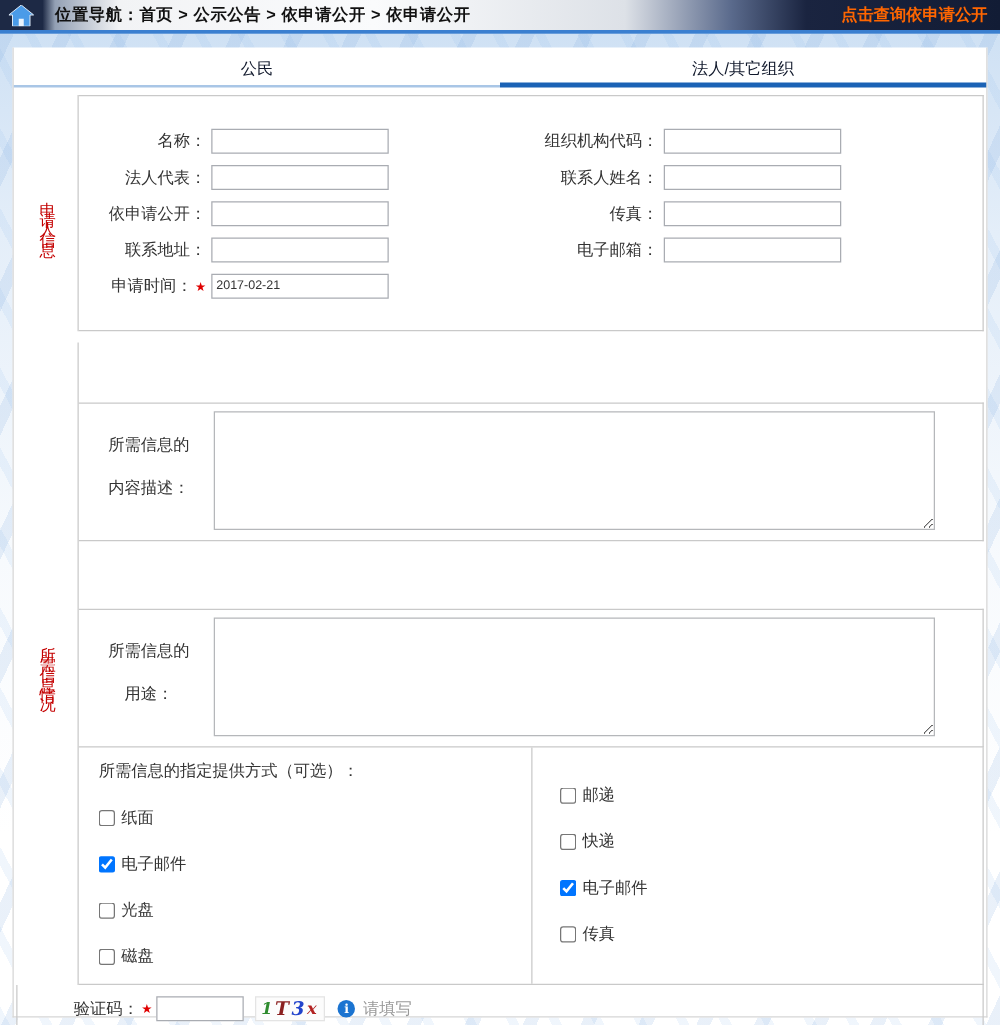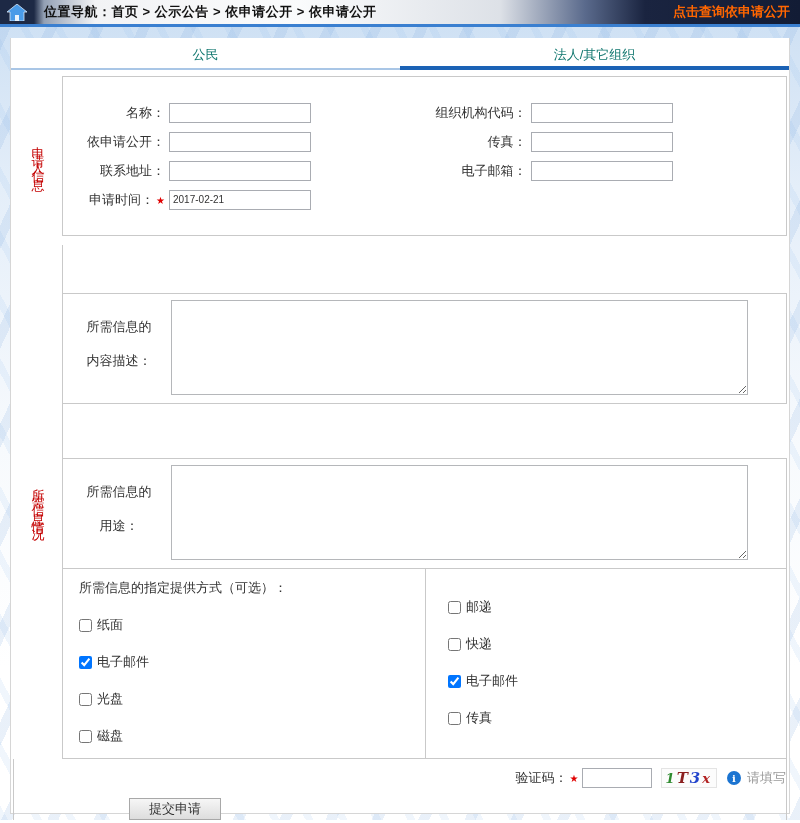--- a/index.html
+++ b/index.html
@@ -26,21 +26,21 @@
       repeating-linear-gradient(62deg, rgba(140,185,235,.13) 0 7px, rgba(255,255,255,0) 7px 30px),
       linear-gradient(180deg,#cfe1f4 0,#e4eef9 160px,#f7fafd 420px,#ffffff 640px);
   }
   
   .panel{
     margin:0 10px; background:#fff; height:776px;
     border:1px solid #d6d6d6; border-top:none; padding-top:3px;
   }
   
   .tabs{ display:flex; }
-  .tab{ flex:1; text-align:center; color:#0f766e; padding:5px 4px 4px; cursor:pointer; }
+  .tab{ flex:1; text-align:center; color:#0f172a; padding:5px 4px 4px; cursor:pointer; }
   .tab.inactive{ border-bottom:2px solid #a9c6e6; }
   .tab.active{ border-bottom:4px solid #1b62b5; padding-bottom:2px; }
   
   .form{ margin:6px 2px 0 2px; }
   .sect{ display:flex; }
   .vcell{
     width:50px; display:flex; align-items:center; justify-content:center;
     border-right:1px solid #c9c9c9;
   }
   .vcell span{
@@ -70,21 +70,21 @@
   
   .checks{ display:flex; min-height:190px; }
   .ccol{ padding:10px 0 12px 16px; }
   .ccol.left{ width:363px; border-right:1px solid #c9c9c9; }
   .ccol.right{ flex:1; padding-left:22px; }
   .ctitle{ margin-bottom:4px; }
   .opt{ display:flex; align-items:center; margin-top:19px; cursor:pointer; }
   .opt input{ margin-right:5px; width:13px; height:13px; }
   
   .capbox{ border:1px solid #c9c9c9; border-top:none; padding:9px 0 6px 45px; }
-  .caprow{ display:flex; align-items:center;justify-content:flex-end; }
+  .caprow{ display:flex; align-items:center; }
   .capinput{ width:70px; height:20px; border:1px solid #a9acb2; margin-left:3px; padding:0 3px; }
   .capimg{
     display:inline-flex; align-items:center; height:20px; margin-left:9px; padding:0 4px;
     background:#fcfcfc; border:1px solid #e4e4e4;
     font-family:"DejaVu Serif",serif; font-style:italic; font-weight:bold; font-size:15px;
     letter-spacing:2px;
   }
   .c0{ color:#2e8b2e; font-size:13px; } .c1{ color:#8b2020; }
   .c2{ color:#2244cc; } .c3{ color:#b22222; font-size:13px; }
   .infoicon{
@@ -128,20 +128,30 @@
           <span>申请人信息</span>
         </div>
         <div class="sbody rows">
           <div class="frow">
             <div class="fcell">
                 <span class="flabel">名称：</span>
                 <input class="txt" style="">
               </div>
             <div class="fcell">
                 <span class="flabel">组织机构代码：</span>
+                <input class="txt" style="">
+              </div>
+          </div>
+          <div class="frow">
+            <div class="fcell">
+                <span class="flabel">法人代表：</span>
+                <input class="txt" style="">
+              </div>
+            <div class="fcell">
+                <span class="flabel">联系人姓名：</span>
                 <input class="txt" style="">
               </div>
           </div>
           <div class="frow">
             <div class="fcell">
                 <span class="flabel">依申请公开：</span>
                 <input class="txt" style="">
               </div>
             <div class="fcell">
                 <span class="flabel">传真：</span>

